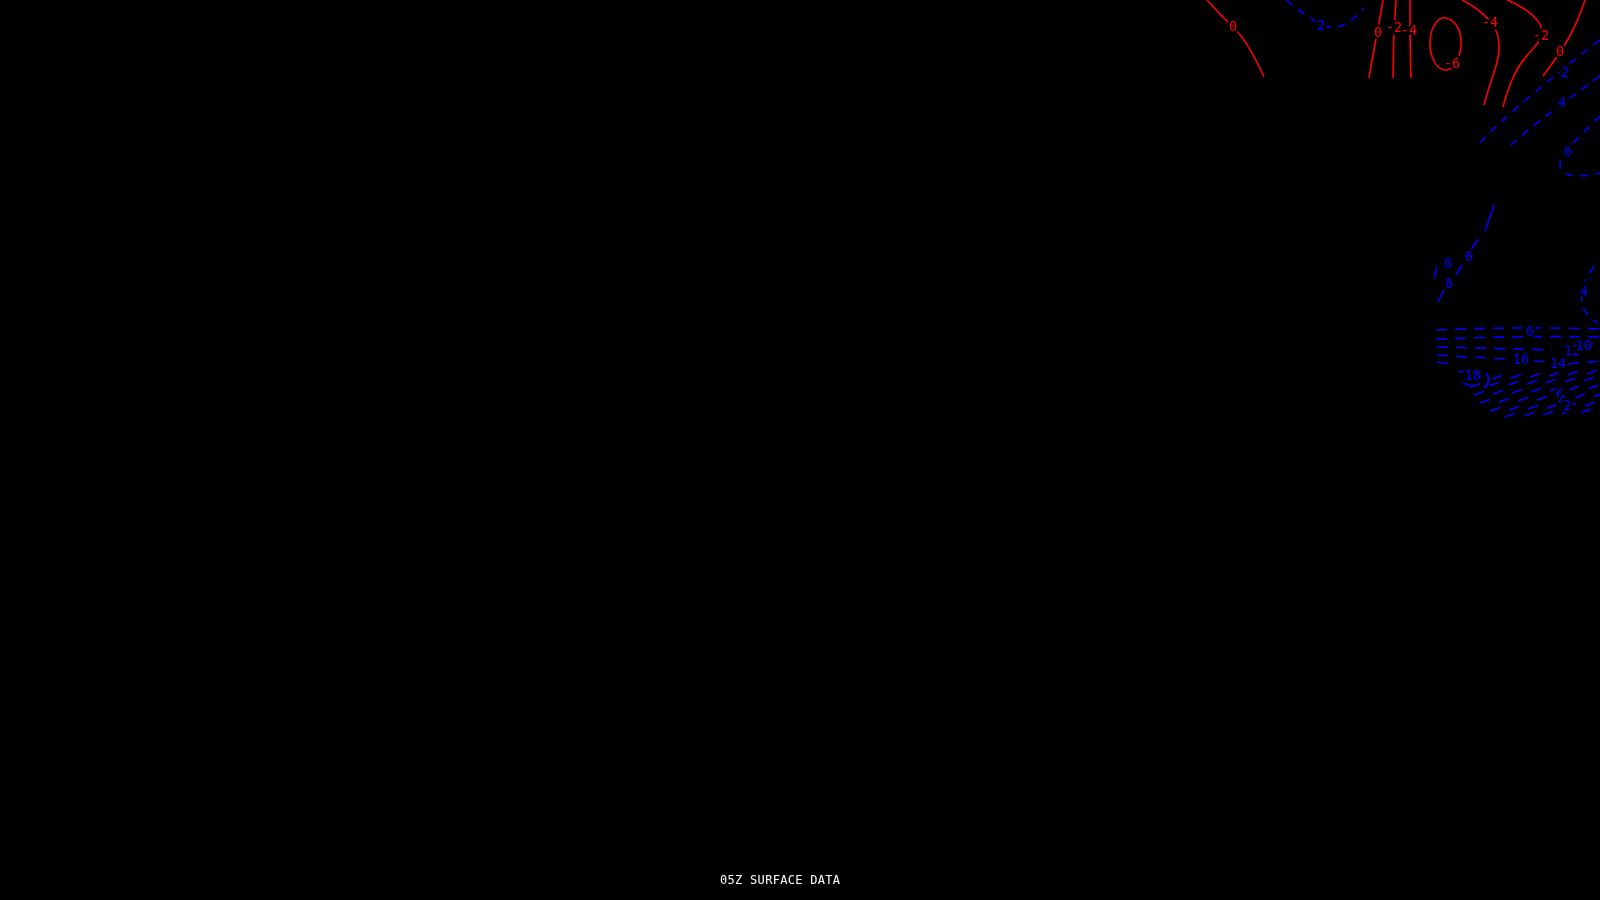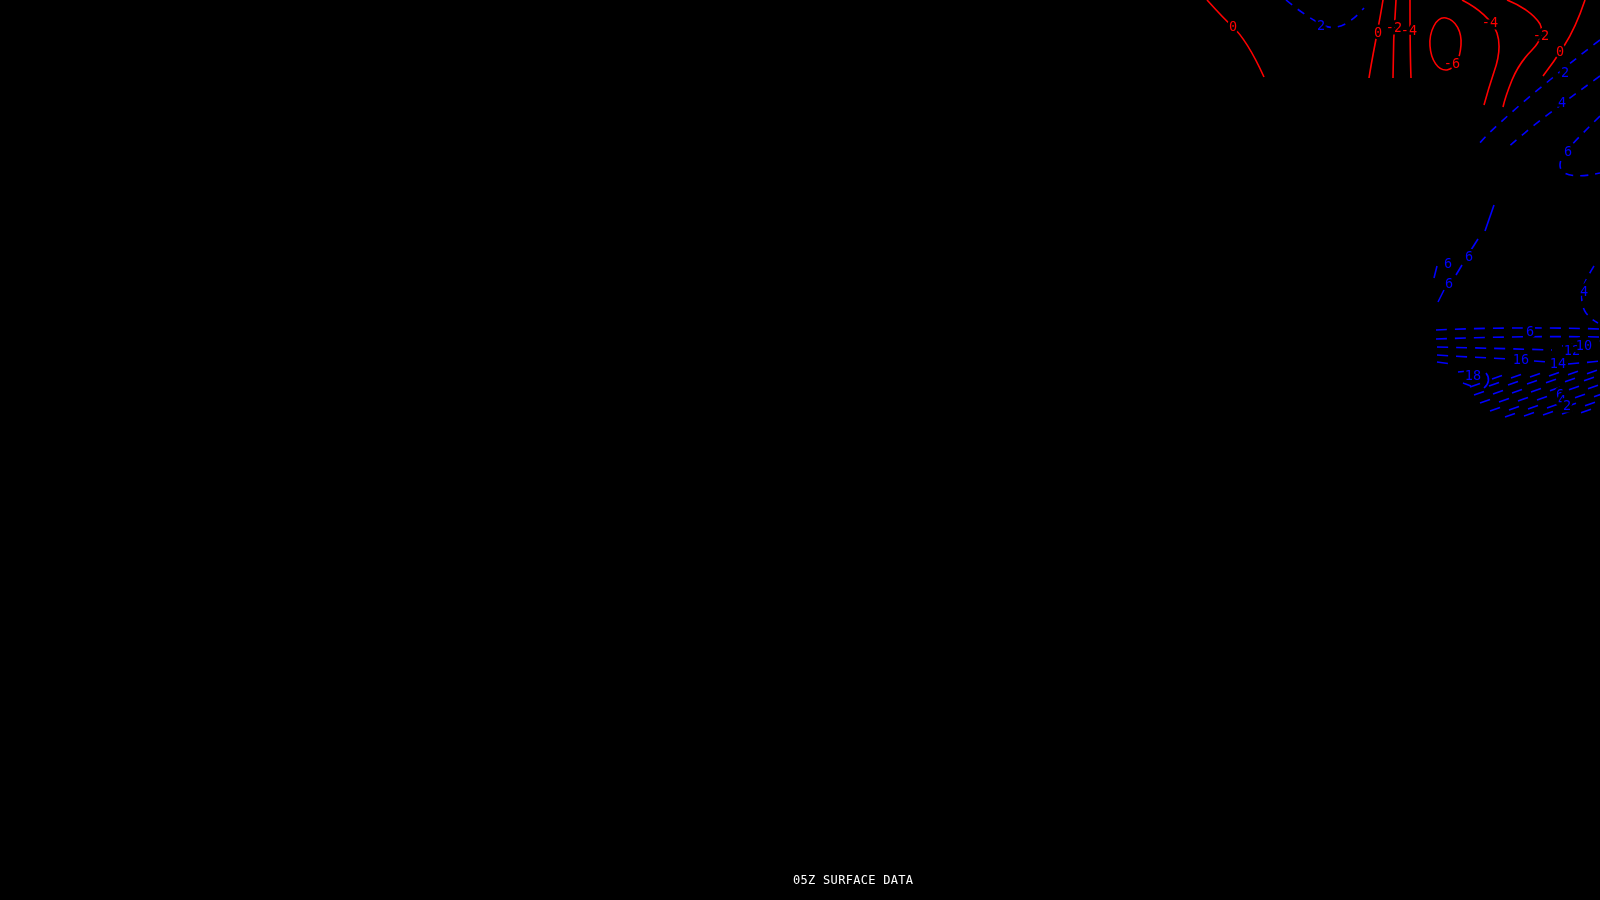--- a/index.html
+++ b/index.html
@@ -26,21 +26,21 @@
   .contour-label {
     font-family: "DejaVu Sans Mono", "Liberation Mono", monospace;
     font-size: 13.5px;
     paint-order: stroke;
     stroke: #000000;
     stroke-width: 5px;
     text-anchor: middle;
   }
   .caption {
     position: absolute;
-    left: 793px;
+    left: 720px;
     top: 873px;
     color: #ffffff;
     font-family: "DejaVu Sans Mono", "Liberation Mono", monospace;
     font-size: 12px;
     letter-spacing: 0.3px;
     white-space: pre;
   }
 </style>
 </head>
 <body>

